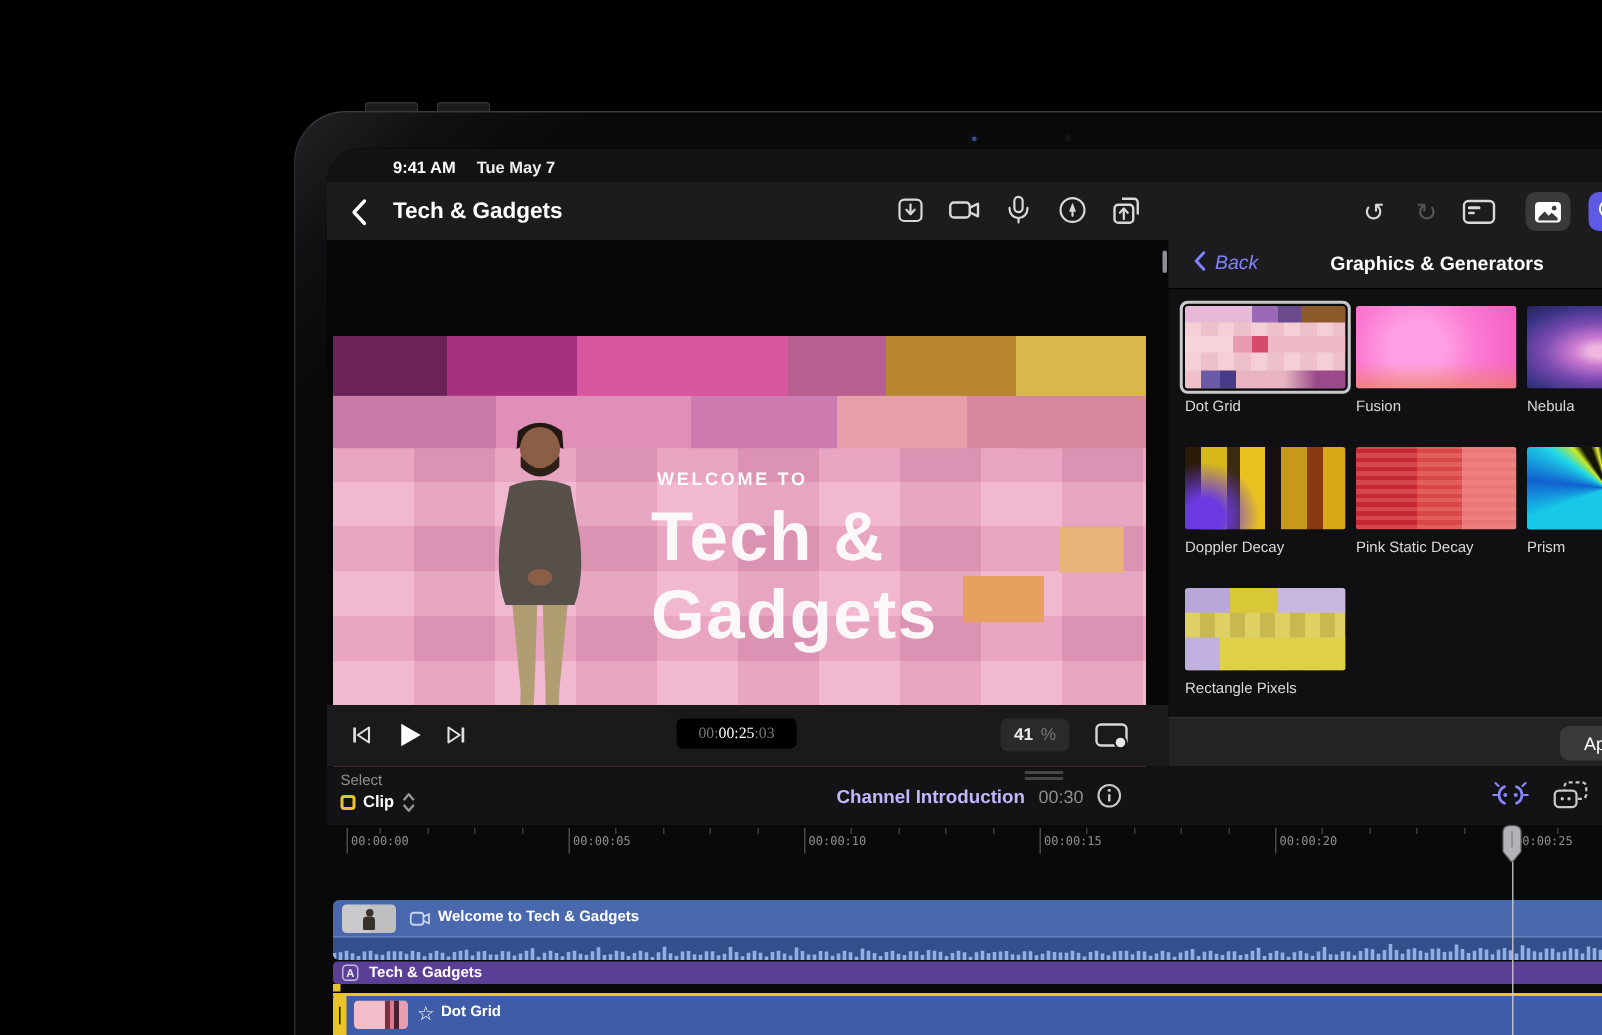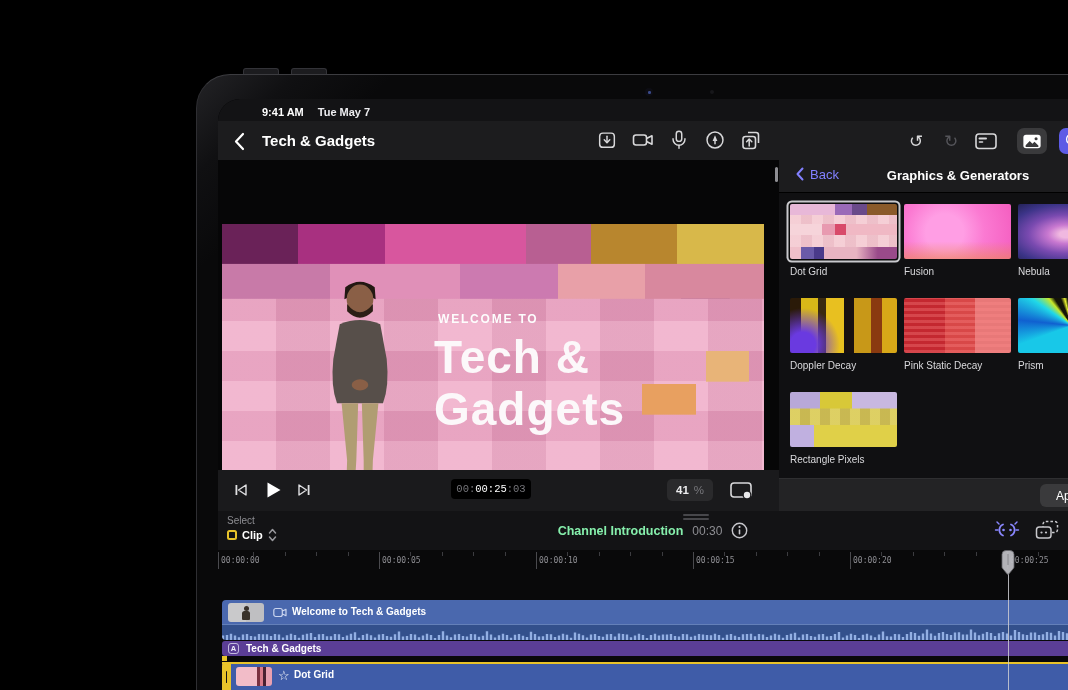--- a/index.html
+++ b/index.html
@@ -54,33 +54,33 @@
   .viewer-line { position:absolute; left:212px; color:#fcf8fa; font-weight:800; font-size:46px;
     letter-spacing:1px; line-height:1; }
   .viewer-line.l1 { top:110px;text-align:center; } .viewer-line.l2 { top:162px; }
   .presenter { position:absolute; left:92px; top:50px; }
 
   
   .transport { position:absolute; left:0; top:371px; width:561px; height:41px; background:#1a1a1c; }
   .trans-icon { position:absolute; top:11px; width:20px; height:18px; display:flex; align-items:center; justify-content:center; }
   .timecode { position:absolute; left:233px; top:9px; width:80px; height:20px; background:#000;
     border-radius:4px; display:flex; align-items:center; justify-content:center;
-    font-family:Liberation Mono, monospace; font-size:10.5px; color:#fff; letter-spacing:0; }
+    font-family:Liberation Serif, serif; font-size:10.5px; color:#fff; letter-spacing:0; }
   .timecode .dim { color:#77777c; }
   .zoom-pill { position:absolute; left:449px; top:9px; width:46px; height:22px; background:#2a2a2c;
     border-radius:5px; display:flex; align-items:center; justify-content:center; gap:5px;
     font-size:11.5px; font-weight:600; color:#ececee; }
   .zoom-pill .unit { color:#77777c; font-weight:400; }
 
   
   .panel { position:absolute; left:561px; top:61px; width:358px; height:318px; background:#101012; }
   .panel-header { position:absolute; left:0; top:0; width:100%; height:33px; background:#1c1c1e;
     border-bottom:1px solid #000; }
   .panel-back { position:absolute; left:17px; top:7px; display:flex; align-items:flex-start; gap:6px;
-    color:#8280ff; font-size:13px; }
+    color:#8280ff; font-size:13px;font-style:italic; }
   .panel-title { position:absolute; left:0; top:8px; width:100%; text-align:center;
     font-size:13px; font-weight:700; color:#fff; }
   .divider-handle { position:absolute; left:557px; top:68px; width:3px; height:15px; border-radius:2px; background:#8e8e93; }
 
   .gen-grid { position:absolute; left:11px; top:44px; display:grid; grid-template-columns:repeat(3,107px);
     column-gap:7px; row-gap:21px; }
   .gen-thumb { width:107px; height:55px; border-radius:2px; background:#333; }
   .gen-thumb.selected { box-shadow:0 0 0 1.5px #0c0c0d, 0 0 0 3.5px #c9c9cd; }
   .gen-label { margin-top:7px; font-size:10px; color:#d9d9dc; white-space:nowrap; }
 
@@ -109,21 +109,21 @@
   
   .tl-toolbar { position:absolute; left:0; top:412px; width:100%; height:39px; background:#131315; }
   .select-label { position:absolute; left:9px; top:4px; font-size:10px; color:#8e8e93; }
   .clip-mode { position:absolute; left:9px; top:16px; display:flex; align-items:center; gap:5px; }
   .clip-square { width:10px; height:10px; border:2px solid #e8c32a; border-radius:2.5px; background:#141414; }
   .clip-mode .lbl { font-size:11px; font-weight:600; color:#fff; }
   .tl-handle { position:absolute; left:465px; top:3px; }
   .tl-handle div { width:26px; height:1.5px; background:#47474b; border-radius:1px; margin-bottom:2.5px; }
   .tl-center { position:absolute; left:0; top:11px; width:860px; display:flex; justify-content:center;
     align-items:center; gap:9px; transform:translateX(5px); }
-  .tl-center .name { font-size:12.5px; font-weight:700; color:#86efac; }
+  .tl-center .name { font-size:12.5px; font-weight:700; color:#c4b5fd; }
   .tl-center .dur { font-size:12px; color:#8e8e93; }
   .tl-right { position:absolute; left:775px; top:7px; display:flex; gap:12px; }
 
   
   .tl-area { position:absolute; left:0; top:451px; width:100%; height:140px; background:#09090a; }
   .ruler { position:absolute; left:0; top:0; width:100%; height:30px; }
   .tick-major { position:absolute; top:2px; width:1px; height:17px; background:#4a4a4e; }
   .tick-major span { position:absolute; left:3px; top:4px; font-size:8px; color:#8e8e93;
     font-family:"DejaVu Sans Mono",monospace; white-space:nowrap; }
   .tick-minor { position:absolute; top:2px; width:1px; height:4px; background:#3c3c40; }
@@ -392,21 +392,21 @@
           <rect x="10" y="3.5" width="14.5" height="11" rx="2.8" fill="none" stroke="#c8c8cc" stroke-width="1.5" stroke-dasharray="2.6 2"></rect>
           <rect x="3.5" y="9" width="14.5" height="11" rx="2.8" fill="#131315" stroke="#c8c8cc" stroke-width="1.5"></rect>
           <circle cx="8.5" cy="14.5" r="1.1" fill="#c8c8cc"></circle>
           <circle cx="13" cy="14.5" r="1.1" fill="#c8c8cc"></circle>
         </svg>
     </div>
   </div>
 
   <div class="tl-area">
     <div class="ruler">
-        <div class="tick-major" style="left: 0;">
+        <div class="tick-major" style="left: 13px;">
           <span>00:00:00</span>
         </div>
         <div class="tick-major" style="left: 161px;">
           <span>00:00:05</span>
         </div>
         <div class="tick-major" style="left: 318px;">
           <span>00:00:10</span>
         </div>
         <div class="tick-major" style="left: 475px;">
           <span>00:00:15</span>

